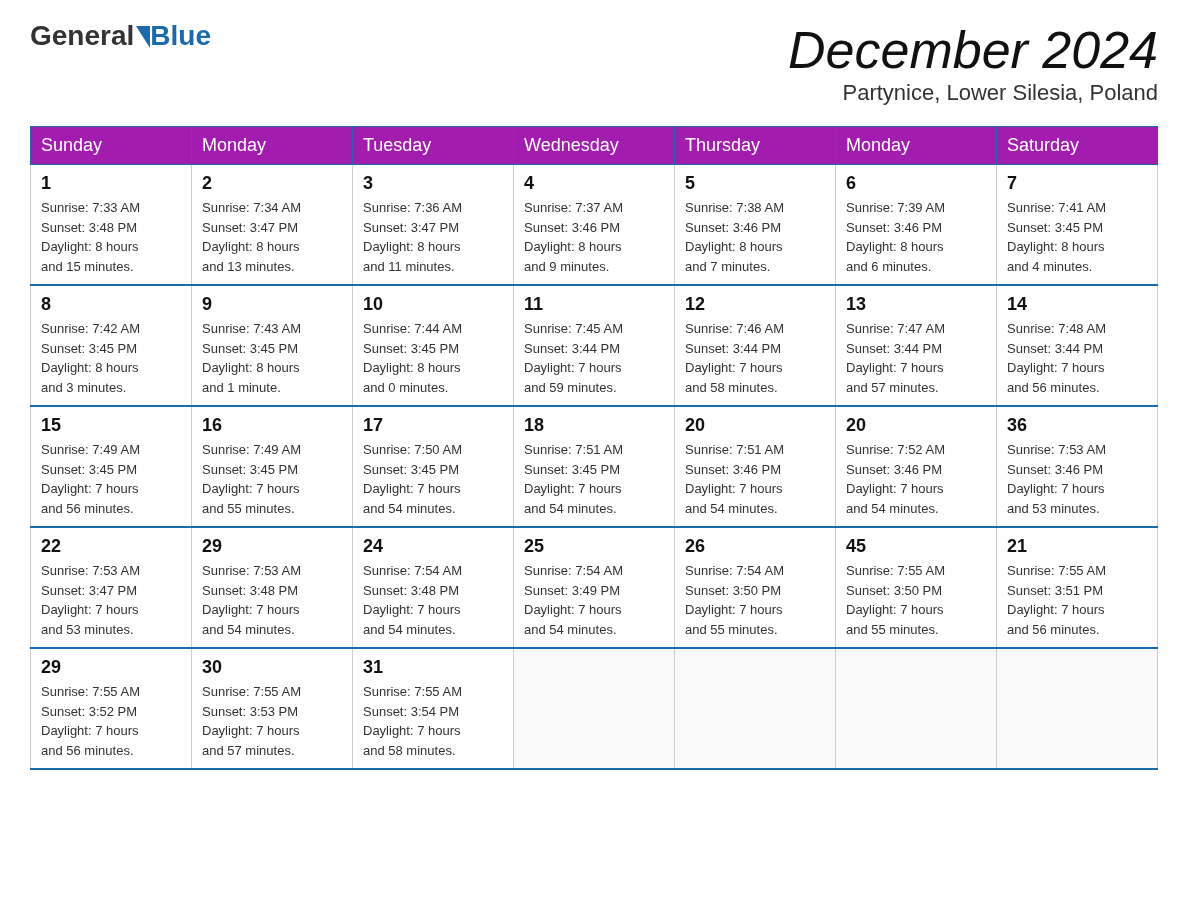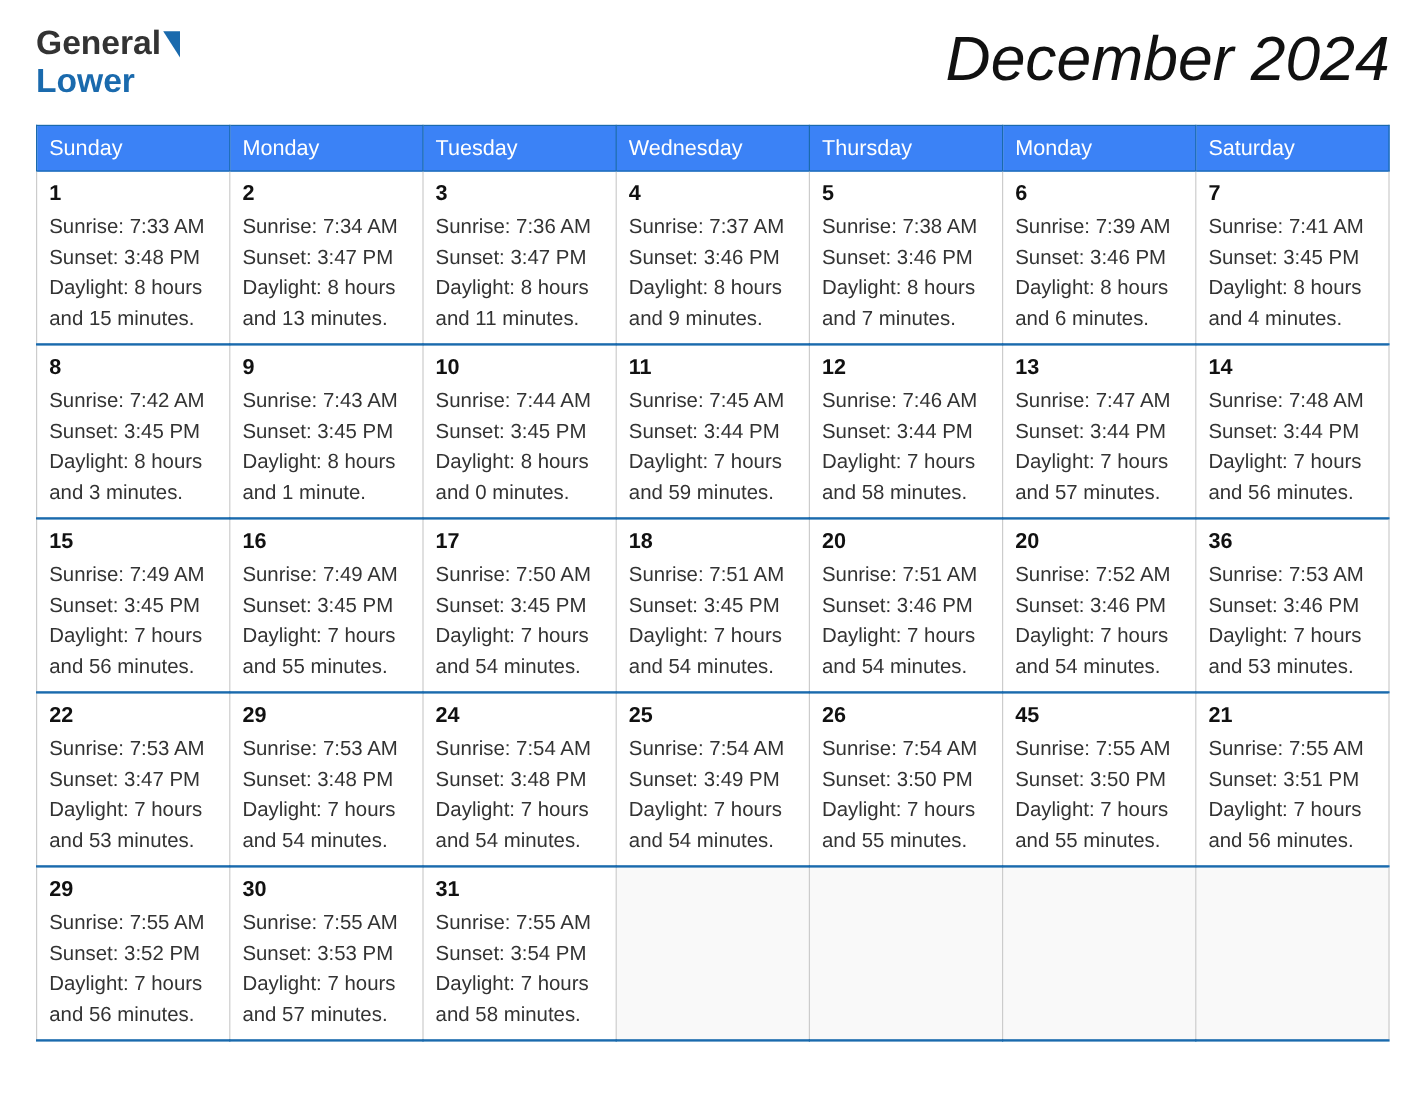--- a/index.html
+++ b/index.html
@@ -11,21 +11,21 @@
       padding: 20px 30px;
     }
     .header {
       display: flex;
       justify-content: space-between;
       align-items: flex-start;
       margin-bottom: 20px;
     }
     .logo {
       display: flex;
-      flex-direction: column;
+      flex-direction: row;
       align-items: flex-start;
     }
     .logo-text {
       font-size: 28px;
       font-weight: bold;
       color: #333;
       display: flex;
       align-items: center;
     }
     .logo-general { color: #333; }
@@ -55,21 +55,21 @@
     }
     .location-title {
       font-size: 22px;
       color: #333;
     }
     table {
       width: 100%;
       border-collapse: collapse;
     }
     thead th {
-      background: #3b82f6;
+      background: #a21caf;
       color: #fff;
       padding: 8px 10px;
       font-size: 18px;
       font-weight: normal;
       text-align: left;
       border: 1px solid #1a6aad;
     }
     tbody td {
       vertical-align: top;
       padding: 8px 10px;
@@ -82,41 +82,42 @@
       border-bottom: 2px solid #1a6aad;
     }
     .day-number {
       font-size: 18px;
       font-weight: bold;
       color: #111;
       display: block;
       margin-bottom: 4px;
     }
     .day-info {
-      font-size: 17px;
+      font-size: 13px;
       line-height: 1.5;
       color: #333;
     }
     td.empty {
       background: #f9f9f9;
     }
   </style>
 </head>
 <body>
 
 <div class="header">
   <div class="logo">
     <div class="logo-text">
       <span class="logo-general">General</span>
       <span class="logo-triangle"></span>
     </div>
-    <span class="logo-blue">Lower</span>
+    <span class="logo-blue">Blue</span>
   </div>
   <div class="title-section">
     <div class="month-title">December 2024</div>
+    <div class="location-title">Partynice, Lower Silesia, Poland</div>
   </div>
 </div>
 
 <table>
   <thead>
     <tr>
     <th>Sunday</th>
         <th>Monday</th>
         <th>Tuesday</th>
         <th>Wednesday</th>

